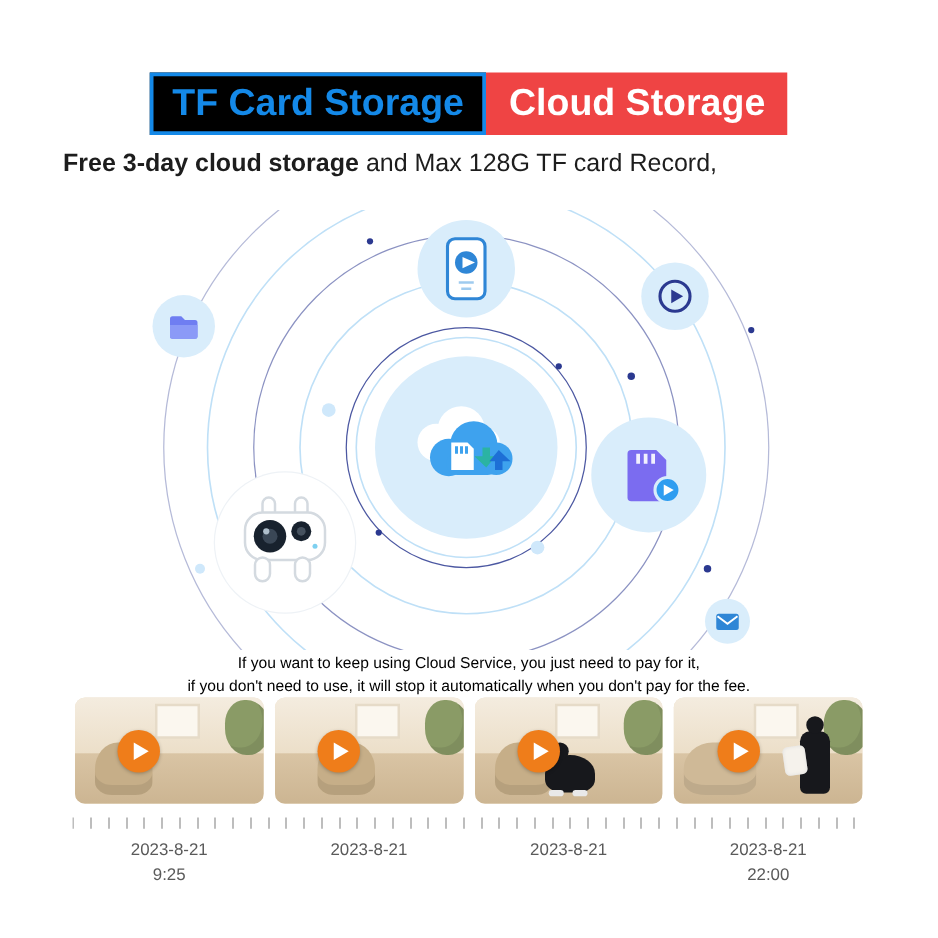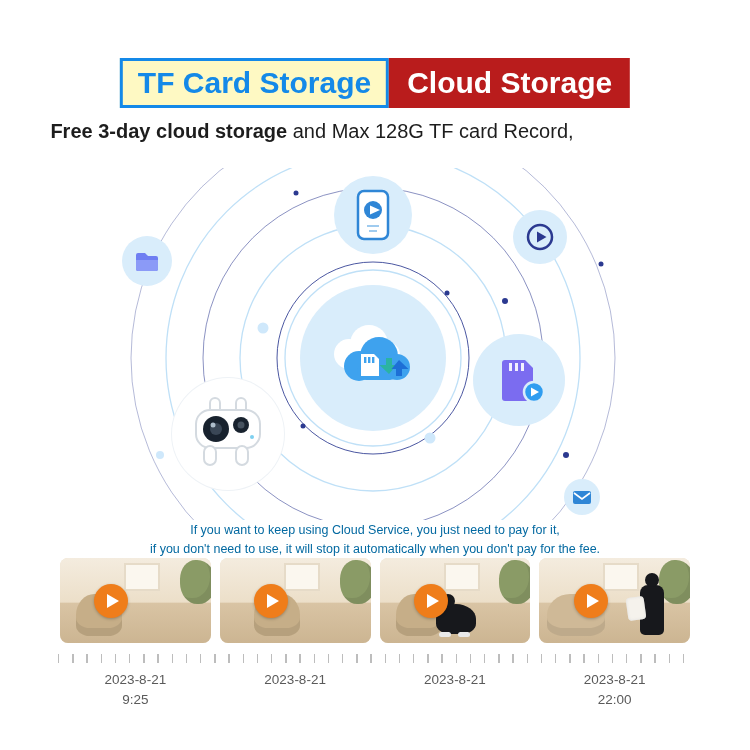--- a/index.html
+++ b/index.html
@@ -2,39 +2,39 @@
 <html><head>
 <meta charset="utf-8">
 <style>
   html,body{margin:0;padding:0;}
   body{
     width:750px;height:750px;position:relative;overflow:hidden;
     background:#ffffff;font-family:"Liberation Sans",sans-serif;
   }
   
   .banner{position:absolute;top:58px;left:50%;transform:translateX(-50%);display:flex;align-items:stretch;white-space:nowrap;}
-  .banner-left{border:3px solid #1489e8;color:#1489e8;background:#fef9c3;font-weight:700;font-size:30px;padding:5px 15px;display:flex;align-items:center;}
-  .banner-right{background:#b91c1c;color:#fff;font-weight:700;font-size:30px;padding:5px 18px;display:flex;align-items:center;}
+  .banner-left{border:3px solid #1489e8;color:#1489e8;background:#000000;font-weight:700;font-size:30px;padding:5px 15px;display:flex;align-items:center;}
+  .banner-right{background:#ef4444;color:#fff;font-weight:700;font-size:30px;padding:5px 18px;display:flex;align-items:center;}
   
   .subtitle{position:absolute;top:116px;left:0;width:624px;text-align:center;font-size:20px;color:#1d1d1d;line-height:1.55;}
   .subtitle .b{font-weight:700;}
   
   .illustration{position:absolute;top:168px;left:0;width:750px;height:352px;}
   .rings{position:absolute;left:0;top:0;}
   .bubble{position:absolute;border-radius:50%;background:#d9edfb;display:flex;align-items:center;justify-content:center;}
   .bubble.white{background:#ffffff;box-shadow:0 0 0 1px #eef2f6;}
   .center-bubble{left:300px;top:117px;width:146px;height:146px;}
   .phone-bubble{left:334px;top:8px;width:78px;height:78px;}
   .playc-bubble{left:513px;top:42px;width:54px;height:54px;}
   .folder-bubble{left:122px;top:68px;width:50px;height:50px;}
   .tf-bubble{left:473px;top:166px;width:92px;height:92px;}
   .mail-bubble{left:564px;top:311px;width:36px;height:36px;}
   .camera-bubble{left:172px;top:210px;width:112px;height:112px;}
   
-  .notice{position:absolute;top:521px;left:0;width:750px;text-align:center;font-size:12.5px;color:#0369a1;line-height:1.5;}
+  .notice{position:absolute;top:521px;left:0;width:750px;text-align:center;font-size:12.5px;color:#000000;line-height:1.5;}
   
   .thumbs{position:absolute;top:558px;left:0;right:0;padding:0 60px;display:flex;gap:9px;}
   .thumb{position:relative;flex:1;height:85px;border-radius:8px;overflow:hidden;background:#ecdfc9;}
   .scene{position:absolute;inset:0;background:linear-gradient(180deg,#f4ecdf 0%,#ecdfc9 52%,#d9c4a4 53%,#ccb592 100%);}
   .window{position:absolute;top:7px;left:66px;width:32px;height:24px;background:#fbf7ef;box-shadow:0 0 0 2px #e6dbc8;}
   .plant{position:absolute;top:2px;right:-5px;width:36px;height:44px;background:#8a9b66;border-radius:45% 55% 50% 50%;box-shadow:inset -6px -6px 0 rgba(0,0,0,.08);}
   .chair{position:absolute;bottom:7px;left:16px;width:46px;height:42px;background:#c6ae88;border-radius:40% 40% 30% 30%/50% 50% 25% 25%;box-shadow:inset 0 -8px 0 rgba(0,0,0,.08);}
   .thumb:nth-child(2) .chair{left:34px;}
   .thumb:nth-child(4) .chair{width:58px;left:8px;background:#cfb997;}
   .person-crouch{position:absolute;bottom:9px;left:56px;width:40px;height:30px;background:#17181c;border-radius:50% 50% 35% 35%;}

